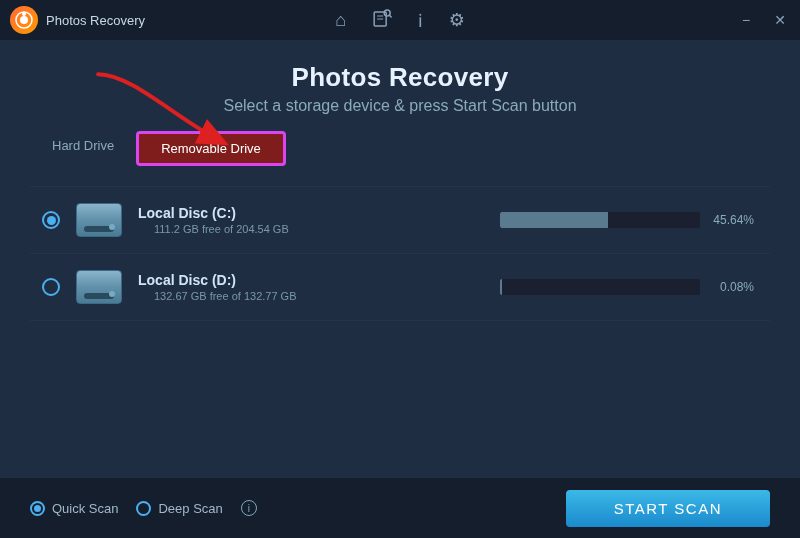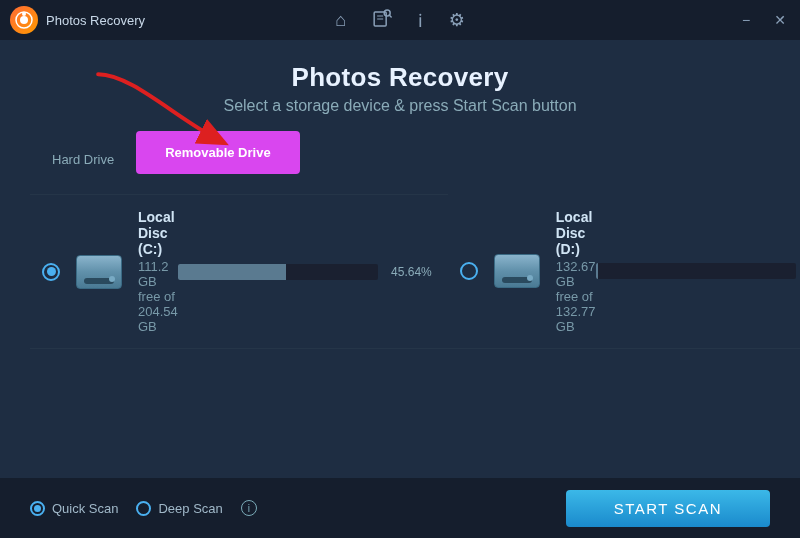--- a/index.html
+++ b/index.html
@@ -93,42 +93,43 @@
       font-size: 16px;
       color: #8aabb8;
       margin-top: 4px;
     }
 
     
     .tab-bar {
       display: flex;
       gap: 0;
       margin-bottom: 16px;
-      align-items: flex-end;
+      align-items: flex-start;
     }
     .tab {
       padding: 7px 22px;
       font-size: 13px;
       cursor: pointer;
       border-radius: 4px;
       color: #8aabb8;
       background: transparent;
       border: none;
       outline: none;
     }
     .tab.active {
-      background: #d946ef;
+      background: #7f1d1d;
       color: #ffffff;
-      font-weight: 700;
-      border: 7px solid #d946ef;
+      font-weight: 400;
+      border: 3px solid #d946ef;
     }
 
     
     .drive-list {
       display: flex;
+      flex-direction: column;
       gap: 0;
     }
     .drive-item {
       display: flex;
       align-items: center;
       padding: 14px 12px;
       border-bottom: 1px solid #253548;
       background: #1e2d42;
       cursor: pointer;
     }
@@ -194,23 +195,24 @@
     }
     .drive-info {
       flex: 1;
     }
     .drive-name {
       font-size: 14px;
       font-weight: 600;
       color: #d0e4f4;
     }
     .drive-size {
-      font-size: 13px;
+      font-size: 11px;
       color: #7899a8;
       margin-top: 2px;
+      margin-left: 16px;
     }
     .drive-bar-wrap {
       display: flex;
       align-items: center;
       gap: 10px;
       margin-right: 4px;
       justify-content: space-between;
     }
     .drive-bar {
       width: 200px;

